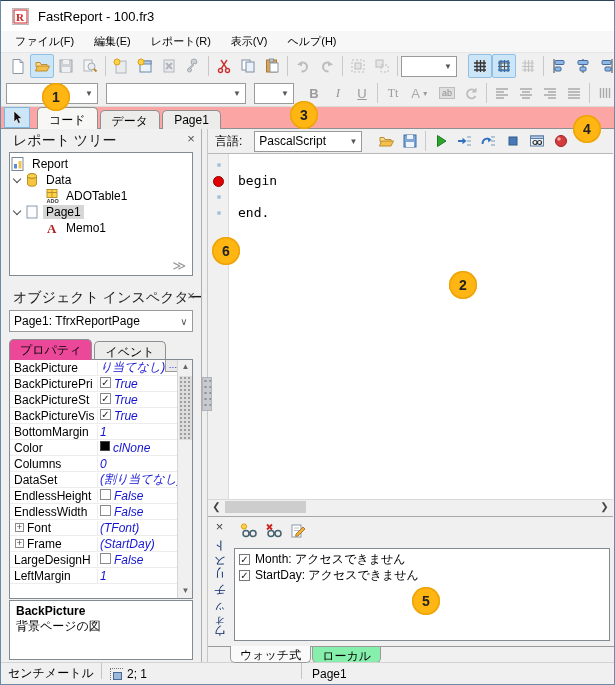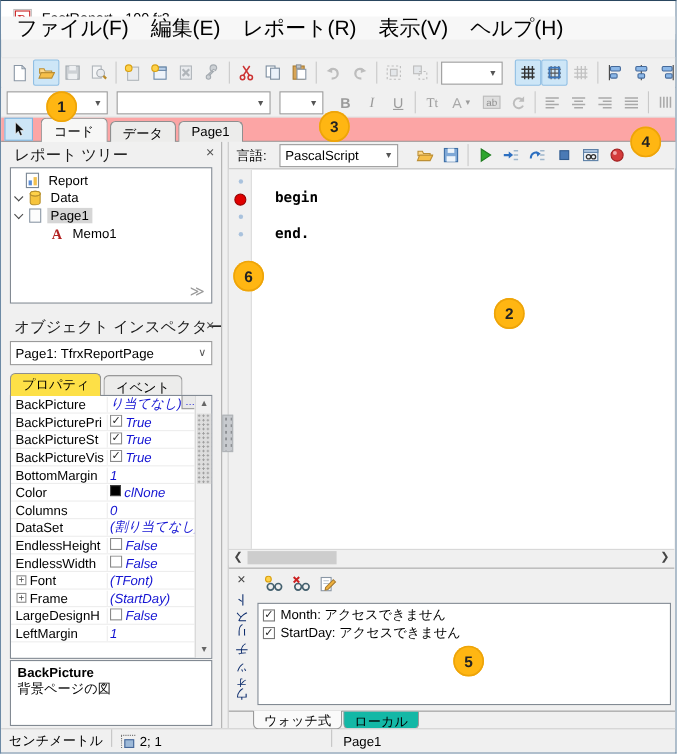--- a/index.html
+++ b/index.html
@@ -4,22 +4,22 @@
 <style>
   * { box-sizing: border-box; margin: 0; padding: 0; }
   html,body { width:615px; height:685px; }
   body { font-family:"Liberation Sans","DejaVu Sans",sans-serif; font-size:12px; color:#000; background:#fff; }
   #win { position:absolute; left:0; top:0; width:615px; height:685px; background:#f0f0f0;
          border:1px solid #6d8aa5; border-top:1px solid #29465f; overflow:hidden; }
 
   
   .titlebar { position:absolute; left:0; top:0; right:0; height:30px; background:#fff;
               display:flex; align-items:center; gap:9px; padding-left:11px; font-size:13px; }
-  .menubar { position:absolute; left:0; top:14px; right:0; height:21px; background:#f7f7f7;
-             display:flex; align-items:center; padding-left:4px; font-size:19px; }
+  .menubar { position:absolute; left:0; top:30px; right:0; height:21px; background:#f7f7f7;
+             display:flex; align-items:center; padding-left:4px; font-size:11px; }
   .menu-item { padding:2px 10px; cursor:default; }
 
   
   .tb { position:absolute; left:0; right:0; background:#f0f0f0; display:flex; align-items:center; }
   #tb1 { top:51px; height:27px; border-top:1px solid #e6e6e6; }
   #tb2 { top:79px; height:27px; border-bottom:1px solid #dcdcdc; }
   .grip { width:4px; height:20px; margin:0 3px 0 2px;
           background-image:radial-gradient(#b9b9b9 1px, transparent 1.2px); background-size:4px 4px; }
   .tbtn { width:24px; height:24px; display:flex; align-items:center; justify-content:center;
           border:1px solid transparent; border-radius:2px; flex:none; }
@@ -59,21 +59,21 @@
   .trow .lbl { padding:0 3px; }
   .trow .sel { background:#d6d6d6; }
   .chev { width:6px; height:6px; border-right:1.6px solid #4a4a4a; border-bottom:1.6px solid #4a4a4a;
           transform:rotate(45deg); margin-top:-3px; flex:none; }
   .ticon { width:16px; height:16px; flex:none; margin-right:3px; }
   .more { position:absolute; right:6px; bottom:2px; color:#9a9a9a; font-size:13px; }
 
   
   .itab { height:19px; padding:2px 10px 0; background:#ececeb; border:1px solid #8f8f8f; border-bottom:none;
           border-radius:5px 5px 0 0; margin-right:2px; font-size:12px; }
-  .itab.active { background:#fde047; height:21px; position:relative; z-index:2; }
+  .itab.active { background:#ec4899; height:21px; position:relative; z-index:2; }
   .pgrid { display:flex; }
   .prows { flex:1; overflow:hidden; }
   .prow { height:16px; display:flex; align-items:center; border-bottom:1px solid #ededed; font-size:12px; }
   .pname { width:88px; padding-left:4px; white-space:nowrap; overflow:hidden; flex:none;
            border-right:1px solid #ededed; display:flex; align-items:center; }
   .pval { flex:1; color:#1414d2; white-space:nowrap; overflow:hidden; display:flex; align-items:flex-start; padding-left:2px;font-style:italic; }
   .check { width:11px; height:11px; border:1px solid #8a8a8a; background:#fff; margin-right:3px; flex:none;
            font-size:10px; line-height:9px; text-align:center; color:#222; }
   .expand { width:9px; height:9px; border:1px solid #8a8a8a; background:#fff; margin:0 3px 0 1px; flex:none;
             font-size:9px; line-height:7px; text-align:center; color:#444; }
@@ -98,21 +98,21 @@
   
   #langbar { position:absolute; left:208px; top:0; width:407px; height:24px; display:flex;
              align-items:center; background:#f0f0f0; }
   #editor { position:absolute; left:207px; top:24px; right:1px; height:346px; background:#fff;
             border-top:1px solid #b9b9b9; overflow:hidden; }
   #gutter { position:absolute; left:0; top:0; bottom:0; width:21px; background:#f0f0f0; border-right:1px solid #dcdcdc; }
   .gmark { position:absolute; left:0; width:21px; height:16px; display:flex; align-items:center; justify-content:center; }
   .dot { width:4px; height:4px; border-radius:50%; background:#a9c2dd; }
   .bp  { width:11px; height:11px; border-radius:50%; background:#e00000; border:1px solid #990000; }
   .cline { position:absolute; left:30px; height:16px; line-height:16px;
-           font-family:"DejaVu Sans Mono","Liberation Mono",monospace; font-size:13px; font-weight:bold;margin-left:12px; }
+           font-family:"DejaVu Sans Mono","Liberation Mono",monospace; font-size:13px; font-weight:normal; }
 
   #hscroll { position:absolute; left:207px; top:370px; right:1px; height:15px; background:#f0f0f0;
              border-top:1px solid #d8d8d8; }
   .hsarr { position:absolute; top:0; width:17px; height:14px; color:#444; font-size:10px; line-height:14px; text-align:center; }
   #hthumb { position:absolute; left:17px; top:1px; width:81px; height:12px; background:#cdcdcd; }
 
   
   #watch { position:absolute; left:207px; top:387px; right:1px; height:130px; background:#f0f0f0;
            border-top:1px solid #a8a8a8; }
   #watch-x { position:absolute; left:4px; top:3px; width:15px; height:15px; color:#444; font-size:13px;
@@ -122,21 +122,21 @@
                   display:flex; align-items:center; }
   .wtools { position:absolute; left:31px; top:4px; display:flex; gap:5px; }
   .wbtn { width:20px; height:20px; display:flex; align-items:center; justify-content:center; }
   #wlist { position:absolute; left:26px; top:31px; right:3px; height:93px; background:#fff; border:1px solid #828a93; }
   .witem { height:16px; display:flex; align-items:center; padding-left:4px; }
   .wcheck { width:11px; height:11px; border:1px solid #777; background:#fff; margin-right:5px;
             font-size:10px; line-height:9px; text-align:center; color:#222; flex:none; }
 
   #btabs { position:absolute; left:207px; top:517px; right:0; height:17px; background:#f0f0f0;
            border-top:1px solid #9a9a9a; display:flex; padding-left:22px; }
-  .btab { height:16px; padding:1px 9px 0; font-size:12px; background:#14b8a6; border:1px solid #9a9a9a;
+  .btab { height:16px; padding:1px 9px 0; font-size:12px; background:#86efac; border:1px solid #9a9a9a;
           border-top:none; border-radius:0 0 5px 5px; margin-right:1px; }
   .btab.active { background:#fafafa; margin-top:-1px; height:17px; position:relative; z-index:2; }
 
   
   #statusbar { position:absolute; left:0; right:0; bottom:0; height:22px; background:#f0f0f0;
                border-top:1px solid #d2d2d2; display:flex; align-items:flex-start; font-size:12px; }
   .scell { height:100%; display:flex; align-items:center; }
   .sdiv { width:1px; height:16px; background:#c4c4c4; }
   .posicon { width:13px; height:12px; border-top:1px dotted #777; border-left:1px dotted #777;
              position:relative; margin:0 4px 0 8px; }
@@ -405,21 +405,21 @@
     </span>
   </div>
 
   <div id="main">
 
     <span class="panel-title" style="left:12px;top:3px">レポート ツリー</span>
     <span class="panel-x" style="left:183px;top:4px">×</span>
 
     <div class="box" style="left:8px;top:23px;width:184px;height:124px">
       <div style="padding-top:3px">
-        <div class="trow" style="padding-left:12px">
+        <div class="trow" style="padding-left:0">
           <span class="ticon">
               <svg width="16" height="16">
                 <rect x="2" y="1.5" width="11" height="13" fill="#fff" stroke="#7a8794"></rect>
                 <rect x="4" y="8" width="3" height="4.5" fill="#5b8dd6"></rect>
                 <rect x="8.5" y="5" width="3" height="7.5" fill="#f3c14f"></rect>
               </svg>
             </span>
           <span class="lbl">Report</span>
         </div>
         <div class="trow">
@@ -427,20 +427,30 @@
               <span class="chev"></span>
             </span>
           <span class="ticon">
               <svg width="16" height="16">
                 <path d="M3.5 4v8a4.5 2.2 0 0 0 9 0V4" fill="#f6c43e" stroke="#b8912e"></path>
                 <ellipse cx="8" cy="4" rx="4.5" ry="2.2" fill="#ffd d24a" stroke="#b8912e"></ellipse>
                 <ellipse cx="8" cy="4" rx="4.5" ry="2.2" fill="#ffd24a" stroke="#b8912e"></ellipse>
               </svg>
             </span>
           <span class="lbl">Data</span>
+        </div>
+        <div class="trow" style="padding-left:34px">
+          <span class="ticon">
+              <svg width="16" height="16">
+                <rect x="3" y="1.5" width="10" height="8" fill="#ffd24a" stroke="#b8912e"></rect>
+                <path d="M3 4.5h10M8 1.5v8" stroke="#b8912e"></path>
+                <text x="2.5" y="15" font-size="5.5" font-weight="bold" fill="#333">ADO</text>
+              </svg>
+            </span>
+          <span class="lbl">ADOTable1</span>
         </div>
         <div class="trow">
           <span style="width:14px;display:flex;justify-content:center">
               <span class="chev"></span>
             </span>
           <span class="ticon">
               <svg width="16" height="16">
                 <rect x="3" y="2" width="10" height="12" fill="#fdfdfd" stroke="#8a97a5"></rect>
               </svg>
             </span>

